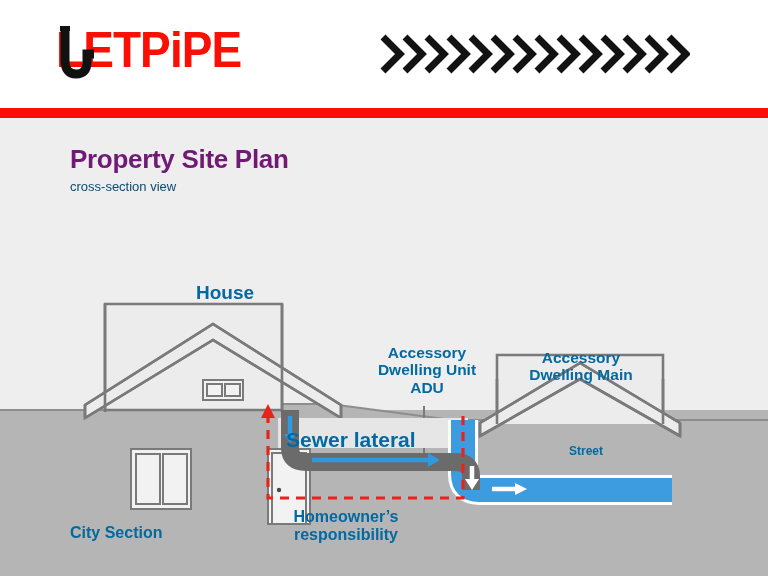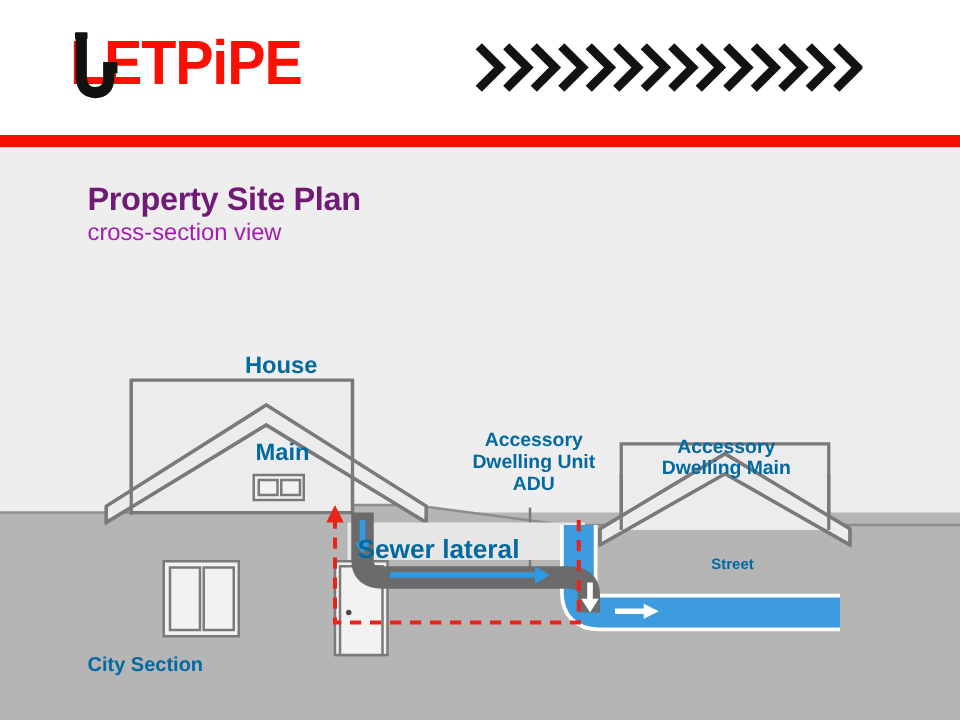--- a/index.html
+++ b/index.html
@@ -102,23 +102,23 @@
     z-index: 6;
   }
   #title-main {
     font-size: 26px;
     font-weight: bold;
     color: #701a75;
     letter-spacing: -0.3px;
     line-height: 30px;
   }
   #title-sub {
-    font-size: 19px;
+    font-size: 13px;
     font-weight: normal;
-    color: #a21caf;
+    color: #0c4a6e;
     line-height: 22px;
     margin-top: 2px;
   }
 
   
   #art {
     position: absolute;
     left: 0; top: 0;
     width: 768px;
     height: 458px;
@@ -274,24 +274,25 @@
       </g>
 
       <g fill="none" stroke="#e8231b" stroke-width="3.2" stroke-dasharray="9 7" stroke-linecap="butt">
         <path d="M268 296 L268 380 L463 380 L463 292"></path>
       </g>
       <path d="M261 300 L268 286 L275 300 Z" fill="#e8231b"></path>
 
     </svg>
 
     <div class="lbl" id="lbl-house">House</div>
-    <div class="lbl" id="lbl-main">Main</div>
     <div class="lbl" id="lbl-adu">Accessory
 Dwelling Unit
 ADU</div>
     <div class="lbl" id="lbl-adu-main">Accessory
 Dwelling Main</div>
     <div class="lbl" id="lbl-sewer">Sewer lateral</div>
     <div class="lbl" id="lbl-street">Street</div>
+    <div class="lbl" id="lbl-homeowner">Homeowner’s
+responsibility</div>
     <div class="lbl" id="lbl-city">City Section</div>
 
   </div>
 </div>
 
 </body></html>

